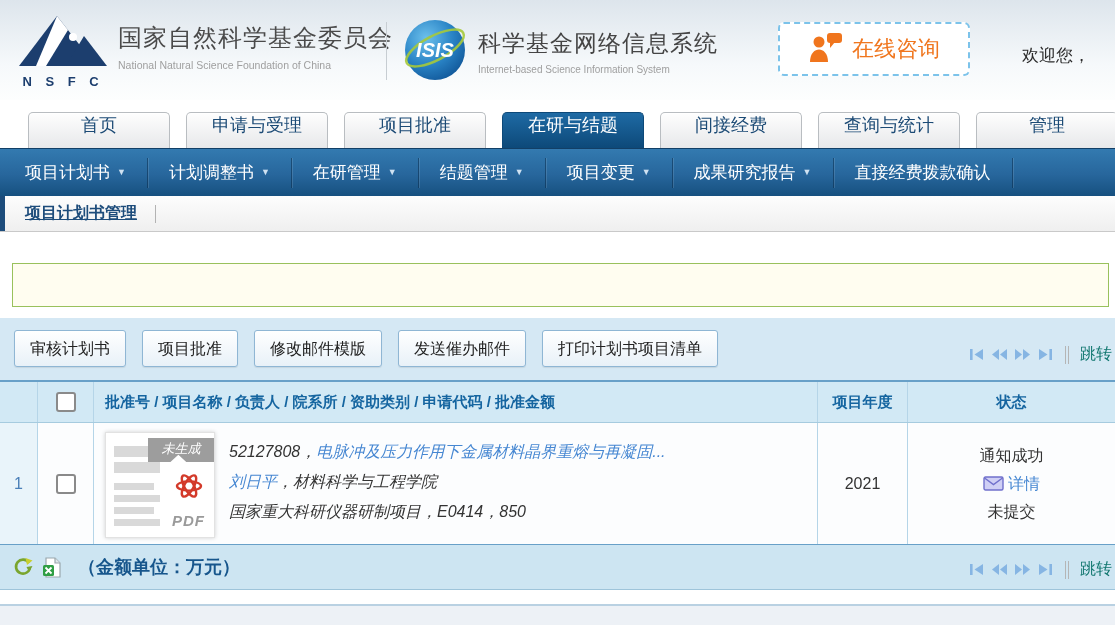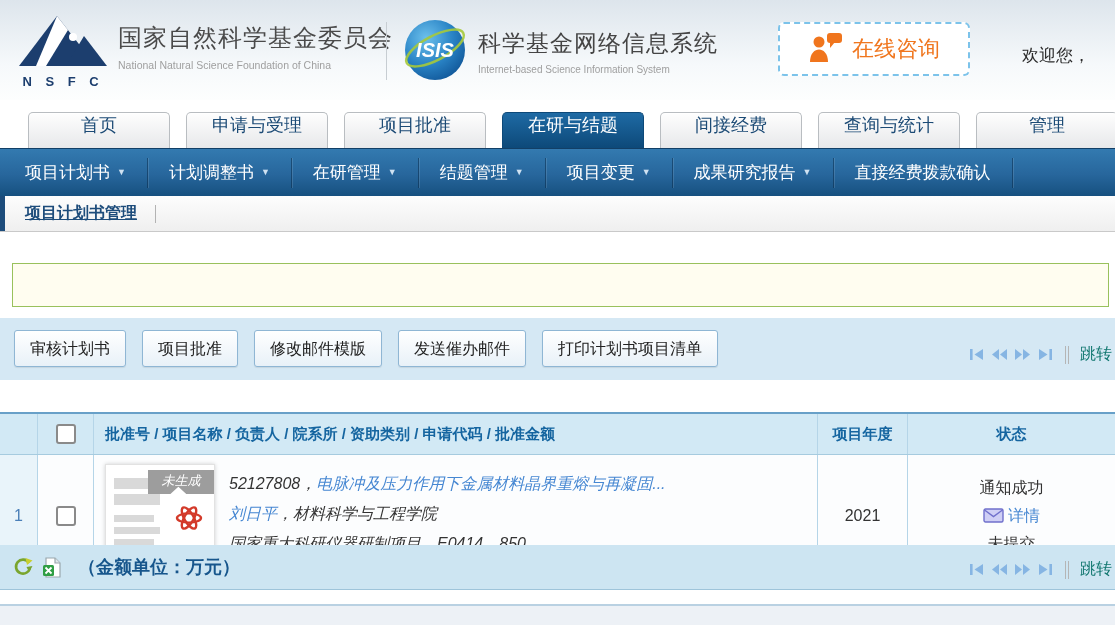--- a/index.html
+++ b/index.html
@@ -62,21 +62,21 @@
   .tool-btn{height:37px;line-height:35px;padding:0 15px;font-size:16px;color:#222;cursor:pointer;
             background:linear-gradient(#ffffff,#e8f1f8);border:1px solid #8fb6d4;border-radius:3px;
             box-shadow:0 1px 1px rgba(0,0,0,.08);white-space:nowrap;}
   .pager{position:absolute;left:968px;display:flex;align-items:center;gap:6px;white-space:nowrap;}
   .toolbar .pager{top:26px;}
   .pg-icon{width:17px;height:17px;cursor:pointer;flex:none;}
   .jump-divider{width:2px;height:18px;border-left:1px solid #b5b5b5;border-right:1px solid #b5b5b5;margin:0 5px;}
   .jump-label{font:16px "Liberation Serif",serif;color:#0f766e;}
 
   
-  .grid{position:absolute;top:380px;left:0;width:1115px;border-top:2px solid #68a0c8;margin-top:32px;}
+  .grid{position:absolute;top:380px;left:0;width:1115px;border-top:2px solid #68a0c8;}
   .trow{display:flex;width:1115px;}
   .thead{height:40px;background:#d2e9f5;border-bottom:1px solid #a6cbdf;}
   .tdata{height:121px;background:#fcfdfe;border-bottom:2px solid #68a0c8;}
   .cell{box-sizing:border-box;border-right:1px solid #b5d5e8;height:100%;}
   .c-num{width:38px;flex:none;}
   .c-check{width:56px;flex:none;display:flex;align-items:center;justify-content:center;}
   .c-main{width:724px;flex:none;}
   .c-year{width:90px;flex:none;}
   .c-status{flex:1;border-right:none;}
   .th-text{display:flex;align-items:center;font-size:15px;font-weight:bold;color:#1565a0;}

